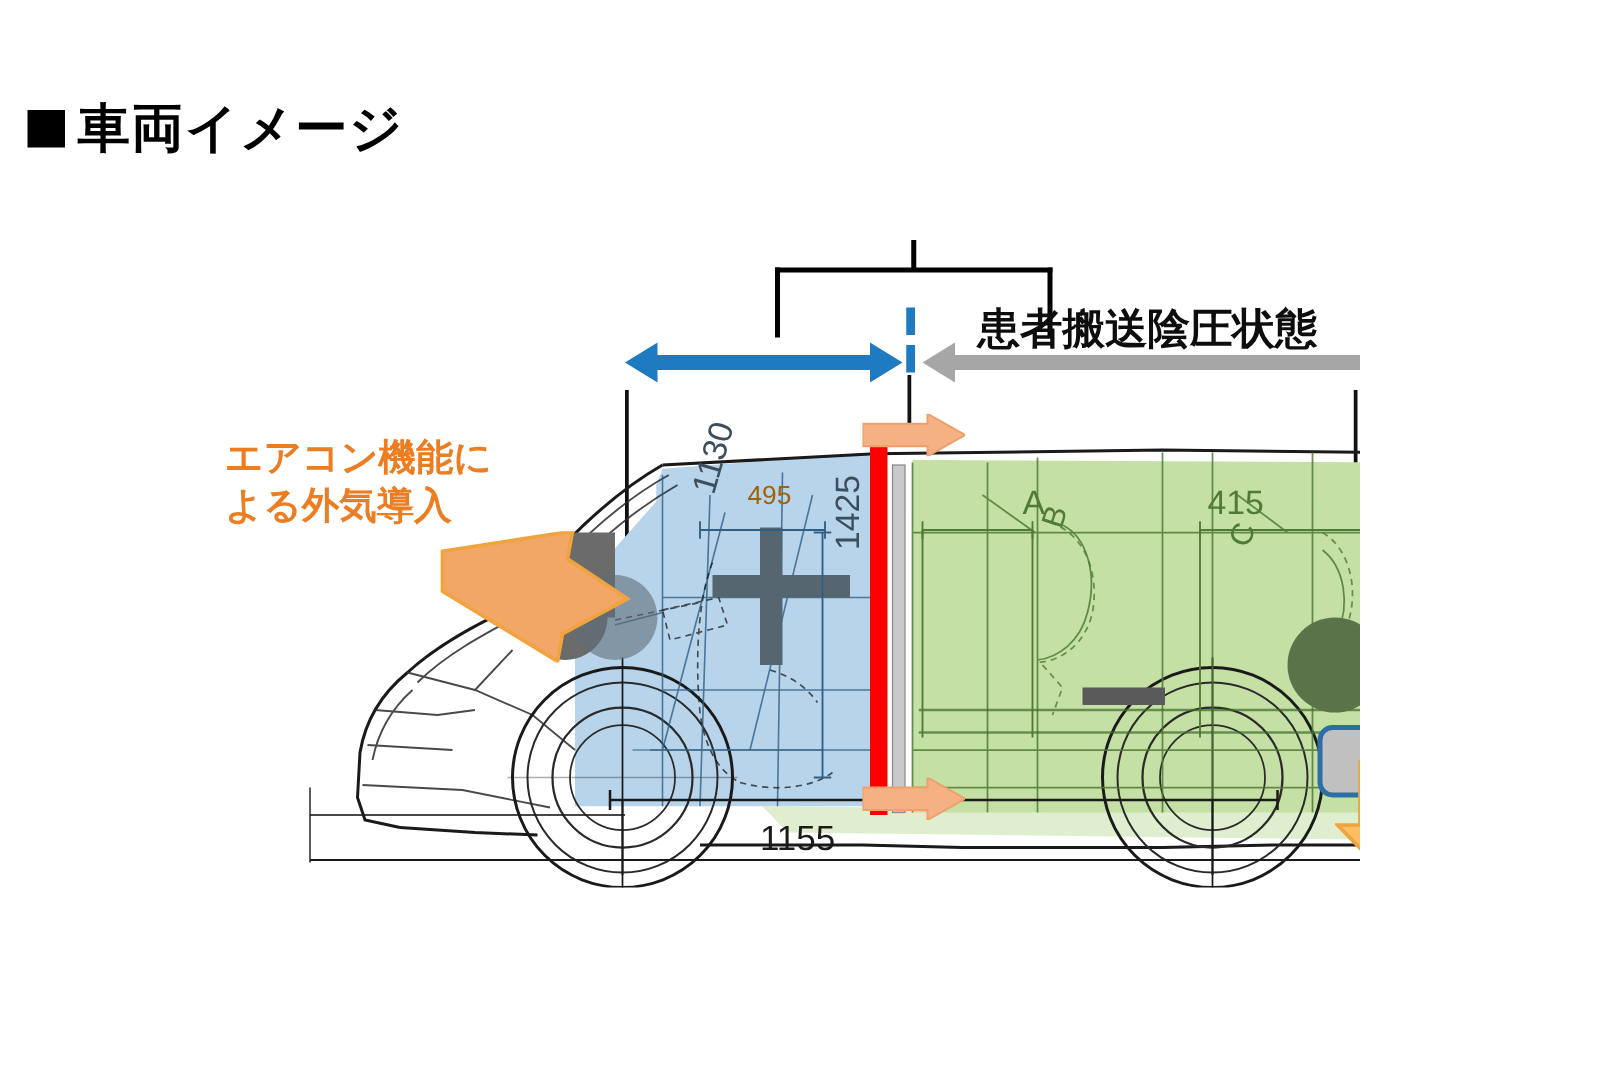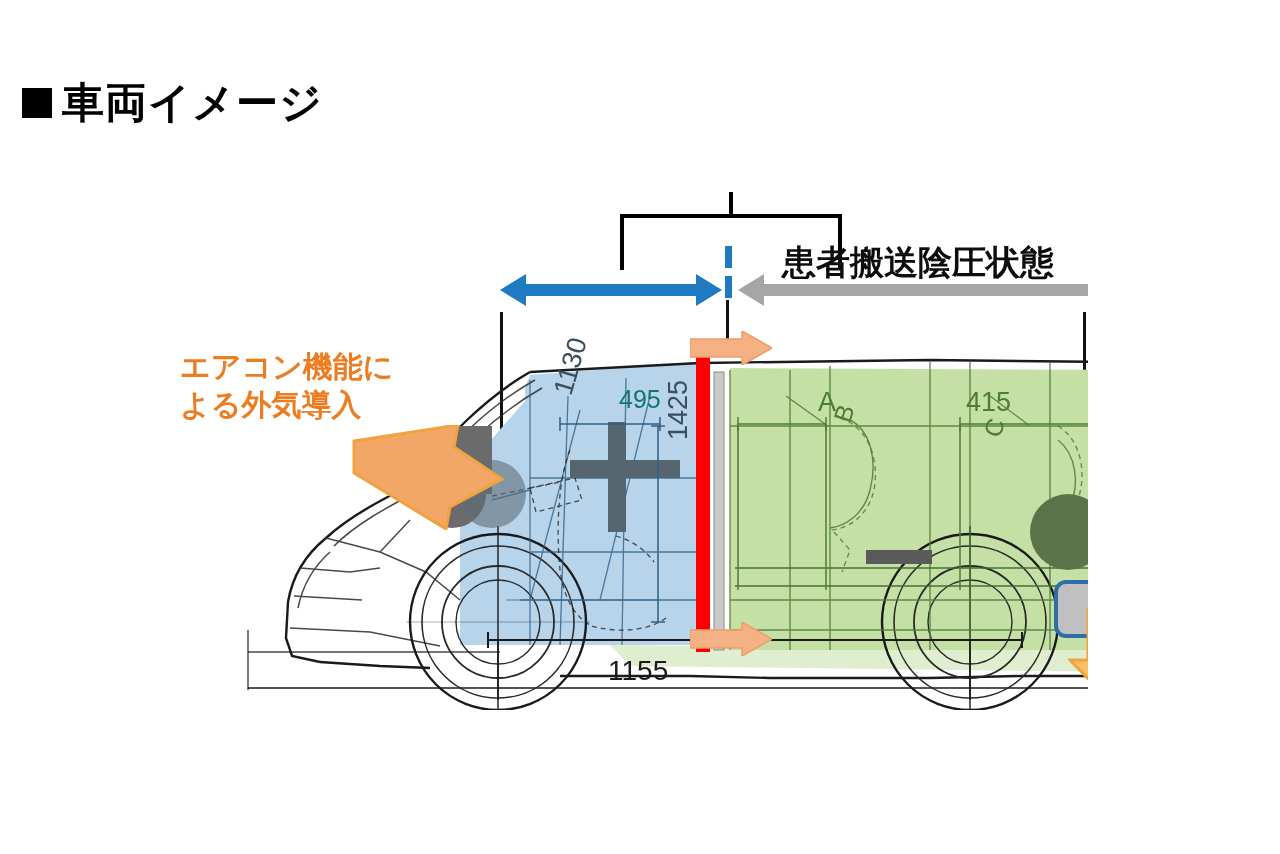--- a/index.html
+++ b/index.html
@@ -180,22 +180,22 @@
     font-weight: 400;
     white-space: nowrap;
   }
   #dim-1130 {
     left: 548px; top: 390px;
     font-size: 27px; color: #3c4d5c;
     transform: rotate(-74deg);
     transform-origin: left top;
   }
   #dim-495 {
-    left: 619px; top: 385px;
-    font-size: 25px; color: #0f766e;
+    left: 598px; top: 385px;
+    font-size: 21px; color: #a16207;
   }
   #dim-1425 {
     left: 663px; top: 440px;
     font-size: 27px; color: #3c4d5c;
     transform: rotate(-90deg);
     transform-origin: left top;
   }
   #dim-415 {
     left: 966px; top: 387px;
     font-size: 27px; color: #4f7b36;

